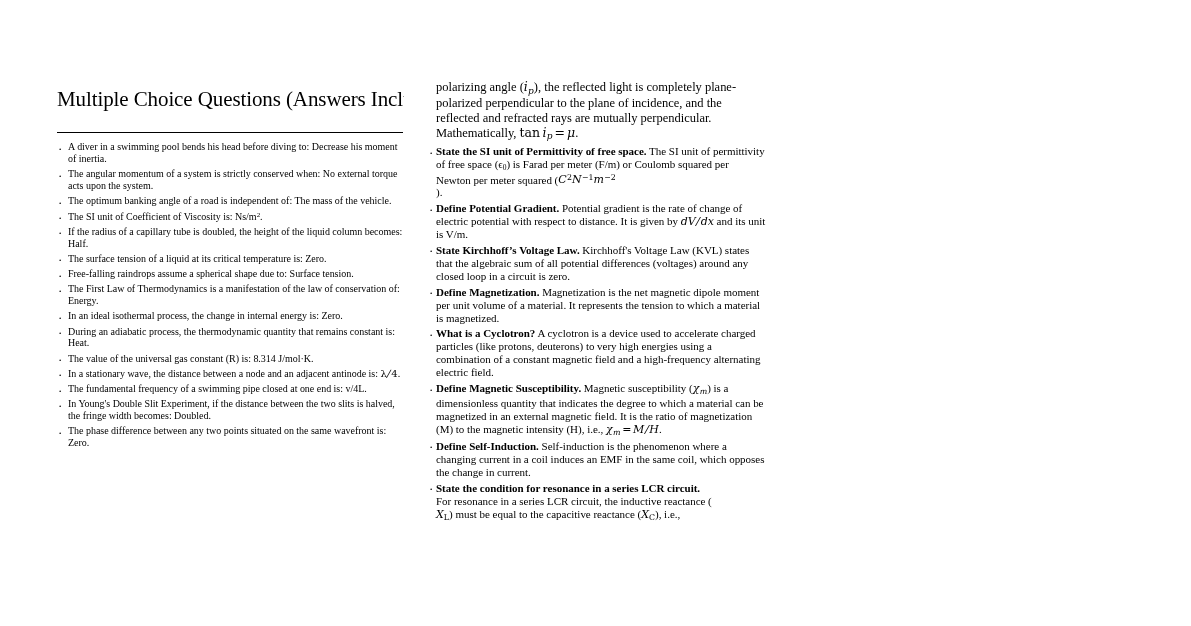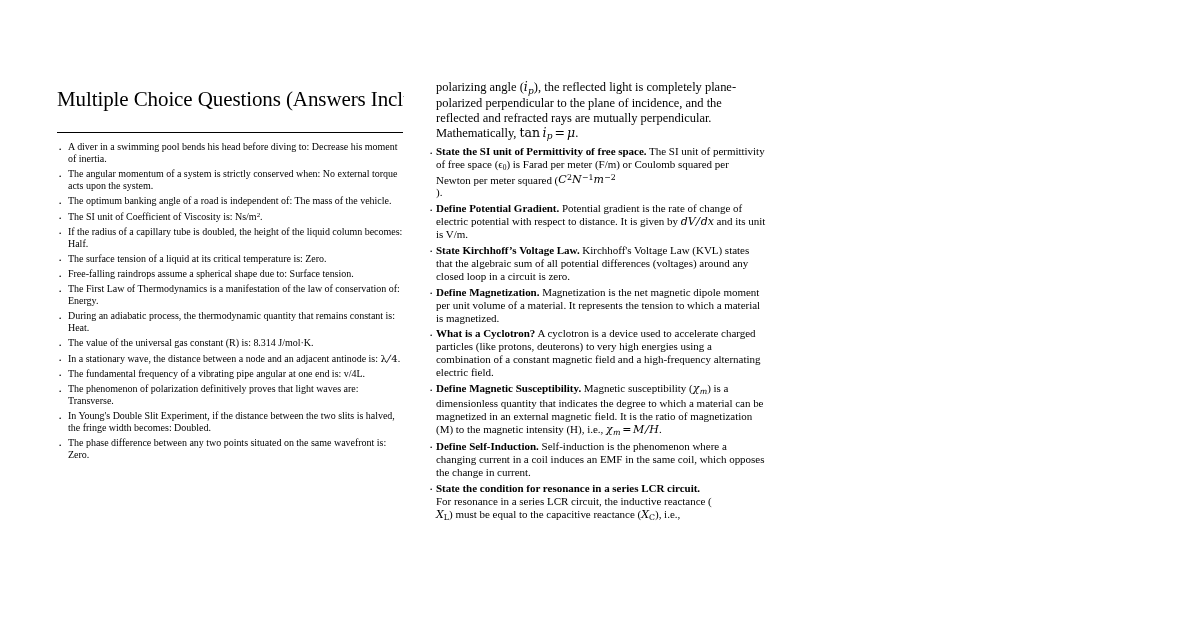--- a/index.html
+++ b/index.html
@@ -189,29 +189,29 @@
       <li>A diver in a swimming pool bends his head before diving to: Decrease his moment of inertia.</li>
       <li>The angular momentum of a system is strictly conserved when: No external torque acts upon the system.</li>
       <li>The optimum banking angle of a road is independent of: The mass of the vehicle.</li>
 
       <li><span>The SI unit of Coefficient of Viscosity is: Ns/m</span><sup class="txt">2</sup><span>.</span></li>
 
       <li>If the radius of a capillary tube is doubled, the height of the liquid column becomes: Half.</li>
       <li>The surface tension of a liquid at its critical temperature is: Zero.</li>
       <li>Free-falling raindrops assume a spherical shape due to: Surface tension.</li>
       <li>The First Law of Thermodynamics is a manifestation of the law of conservation of: Energy.</li>
+      <li>In an ideal isothermal process, the change in internal energy is: Zero.</li>
       <li>During an adiabatic process, the thermodynamic quantity that remains constant is: Heat.</li>
 
 
       <li>The value of the universal gas constant (R) is: 8.314 J/mol·K.</li>
 
       <li><span>In a stationary wave, the distance between a node and an adjacent antinode is: </span><span class="math"><span class="up">λ</span><span class="slash">/</span><span class="up">4</span></span><span>.</span></li>
 
-      <li>The fundamental frequency of a vibrating pipe angular at one end is: v/4L.</li>
-      <li>The phenomenon of polarization definitively proves that light waves are: Transverse.</li>
+      <li>The fundamental frequency of a swimming pipe closed at one end is: v/4L.</li>
       <li>In Young's Double Slit Experiment, if the distance between the two slits is halved, the fringe width becomes: Doubled.</li>
       <li>The phase difference between any two points situated on the same wavefront is: Zero.</li>
 
     </ul>
   </div>
 
   <div class="column col-right">
 
     <div class="cont-para"><span>polarizing angle (</span><span class="math"><span>i</span><span class="sub">p</span></span><span>), the reflected light is completely plane-polarized perpendicular to the plane of incidence, and the reflected and refracted rays are mutually perpendicular. Mathematically, </span><span class="math"><span class="up">tan</span> <span>i</span><span class="sub">p</span><span class="op">=</span><span>μ</span></span><span>.</span></div>
 

